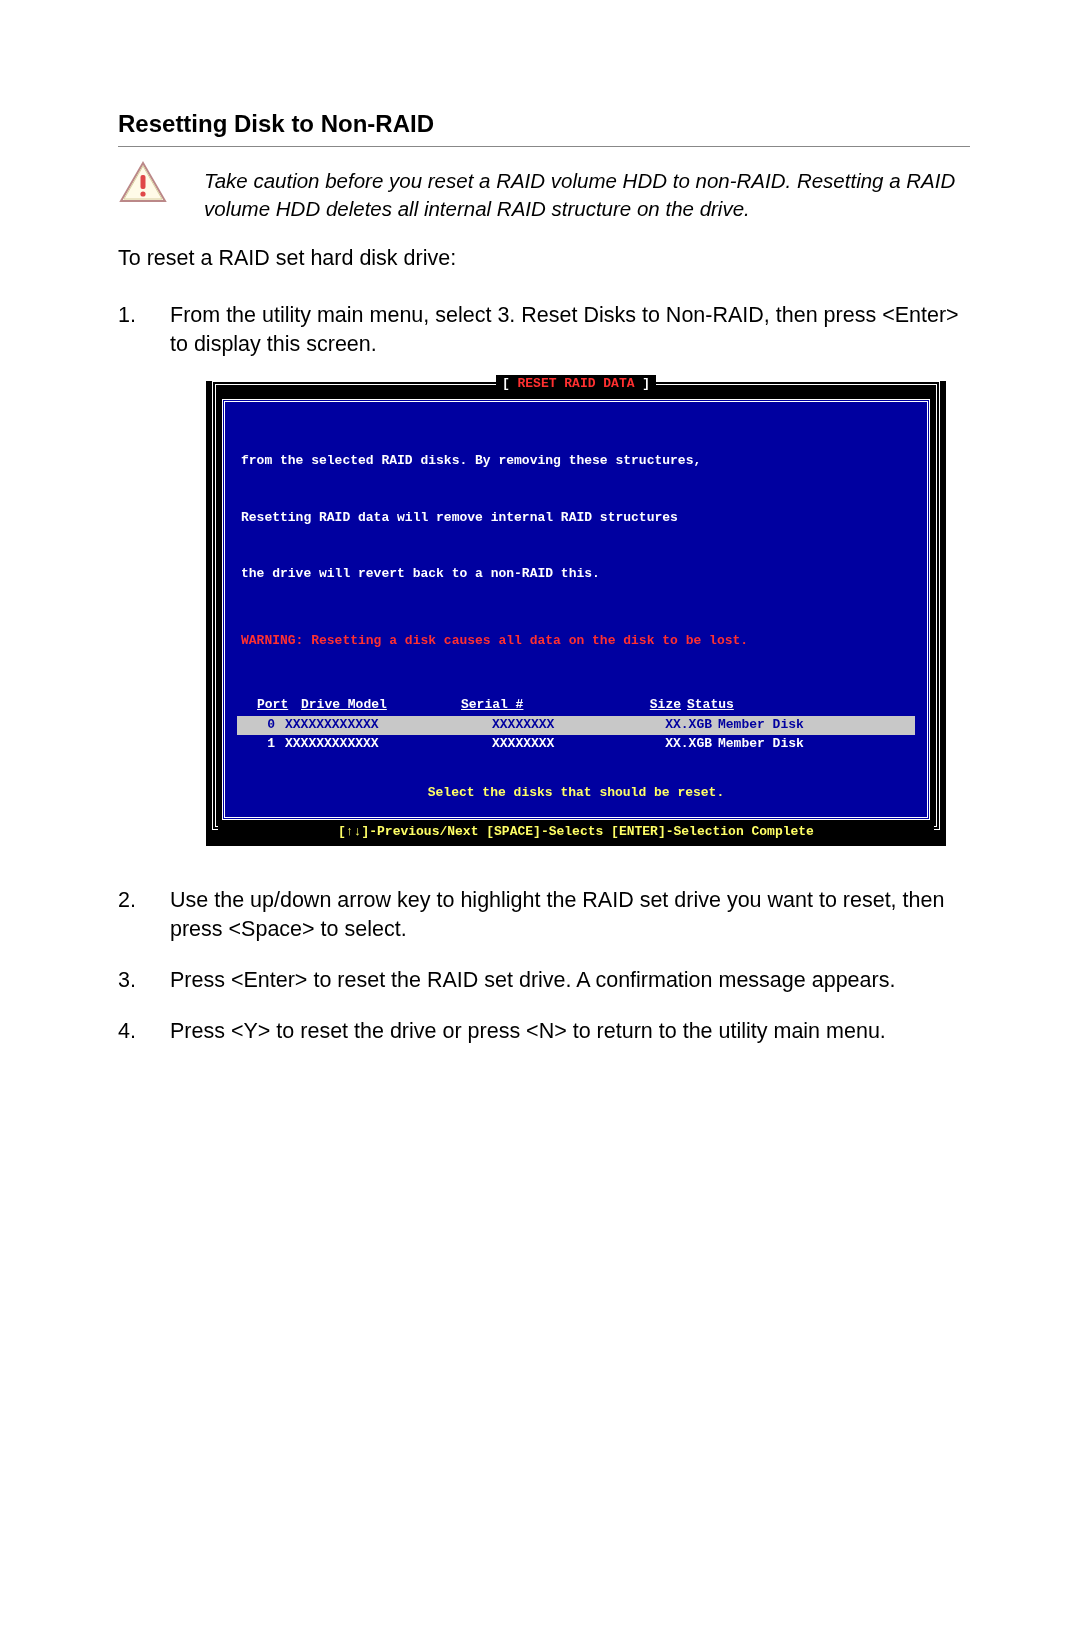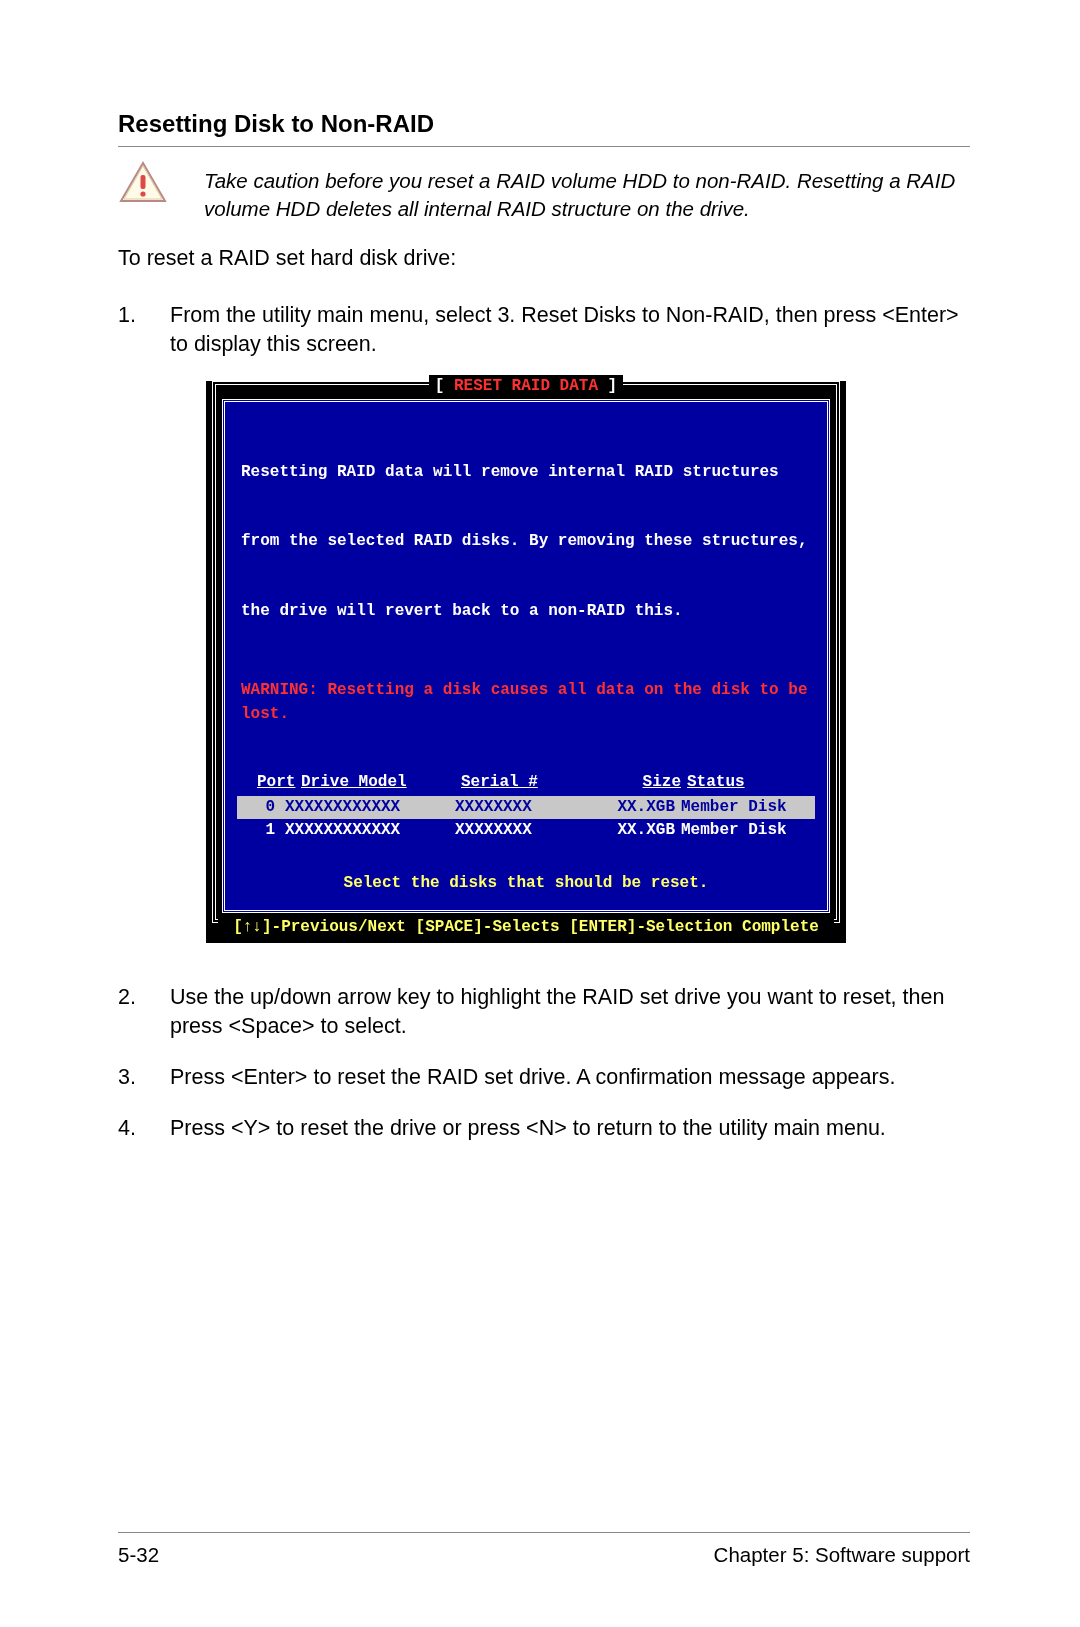--- a/index.html
+++ b/index.html
@@ -67,24 +67,24 @@
     flex-shrink: 0;
   }
   .steps .body {
     flex: 1;
   }
   .screenshot-wrap {
     margin: 20px 0 40px 88px;
   }
   .bios {
     background: #000;
-    width: 640px;
+    width: 740px;
     color: #fff;
     font-family: "Courier New", monospace;
-    font-size: 16px;
+    font-size: 13px;
     font-weight: bold;
     line-height: 1.45;
     padding: 0;
     position: relative;
   }
   .bios-frame {
     border: 4px double #fff;
     margin: 4px 6px 2px 6px;
     padding-bottom: 6px;
   }
@@ -137,21 +137,21 @@
     color: #fff;
   }
   .bios-row.sel {
     background: #c8c8c8;
     color: #0000a0;
     margin: 0 -4px;
     padding: 0 4px;
   }
   .bios-row .c-port { text-align: right; padding-right: 10px; width:34px; }
   .bios-row .c-model { width: 170px; }
-  .bios-row .c-serial { width: 140px; }
+  .bios-row .c-serial { width: 140px; margin-left: 37px; }
   .bios-row .c-size { width: 80px; text-align:right; padding-right:6px;}
   .bios-row .c-status { flex: 1; }
   .bios-select-hint {
     color: #ffff66;
     text-align: center;
     margin-top: 30px;
   }
   .bios-footer {
     text-align: center;
     color: #ffff66;
@@ -210,22 +210,22 @@
   <div class="screenshot-wrap">
     <div class="bios">
       <div class="bios-frame">
         <div class="bios-title-line">
           <span class="bios-title-inner">
             <span>[ </span><span class="bios-title-label">RESET RAID DATA</span><span> ]</span>
           </span>
         </div>
         <div class="bios-inner">
           <div class="bios-desc">
+            <div>from the selected RAID disks. By removing these structures,</div>
             <div>Resetting RAID data will remove internal RAID structures</div>
-            <div>from the selected RAID disks. By removing these structures,</div>
             <div>the drive will revert back to a non-RAID this.</div>
           </div>
           <div class="bios-warn">WARNING: Resetting a disk causes all data on the disk to be lost.</div>
           <div class="bios-cols">
             <span class="c-port">Port</span>
             <span class="c-model">Drive Model</span>
             <span class="c-serial">Serial #</span>
             <span class="c-size">Size</span>
             <span class="c-status">Status</span>
           </div>
@@ -260,20 +260,13 @@
     <li>
       <span class="num">3.</span>
       <span class="body">Press &lt;Enter&gt; to reset the RAID set drive. A confirmation message appears.</span>
     </li>
     <li>
       <span class="num">4.</span>
       <span class="body">Press &lt;Y&gt; to reset the drive or press &lt;N&gt; to return to the utility main menu.</span>
     </li>
   </ol>
 
-  <div class="footer">
-    <hr class="footer-rule">
-    <div class="footer-row">
-      <span>5-32</span>
-      <span>Chapter 5: Software support</span>
-    </div>
-  </div>
 </div>
 
 </body></html>

